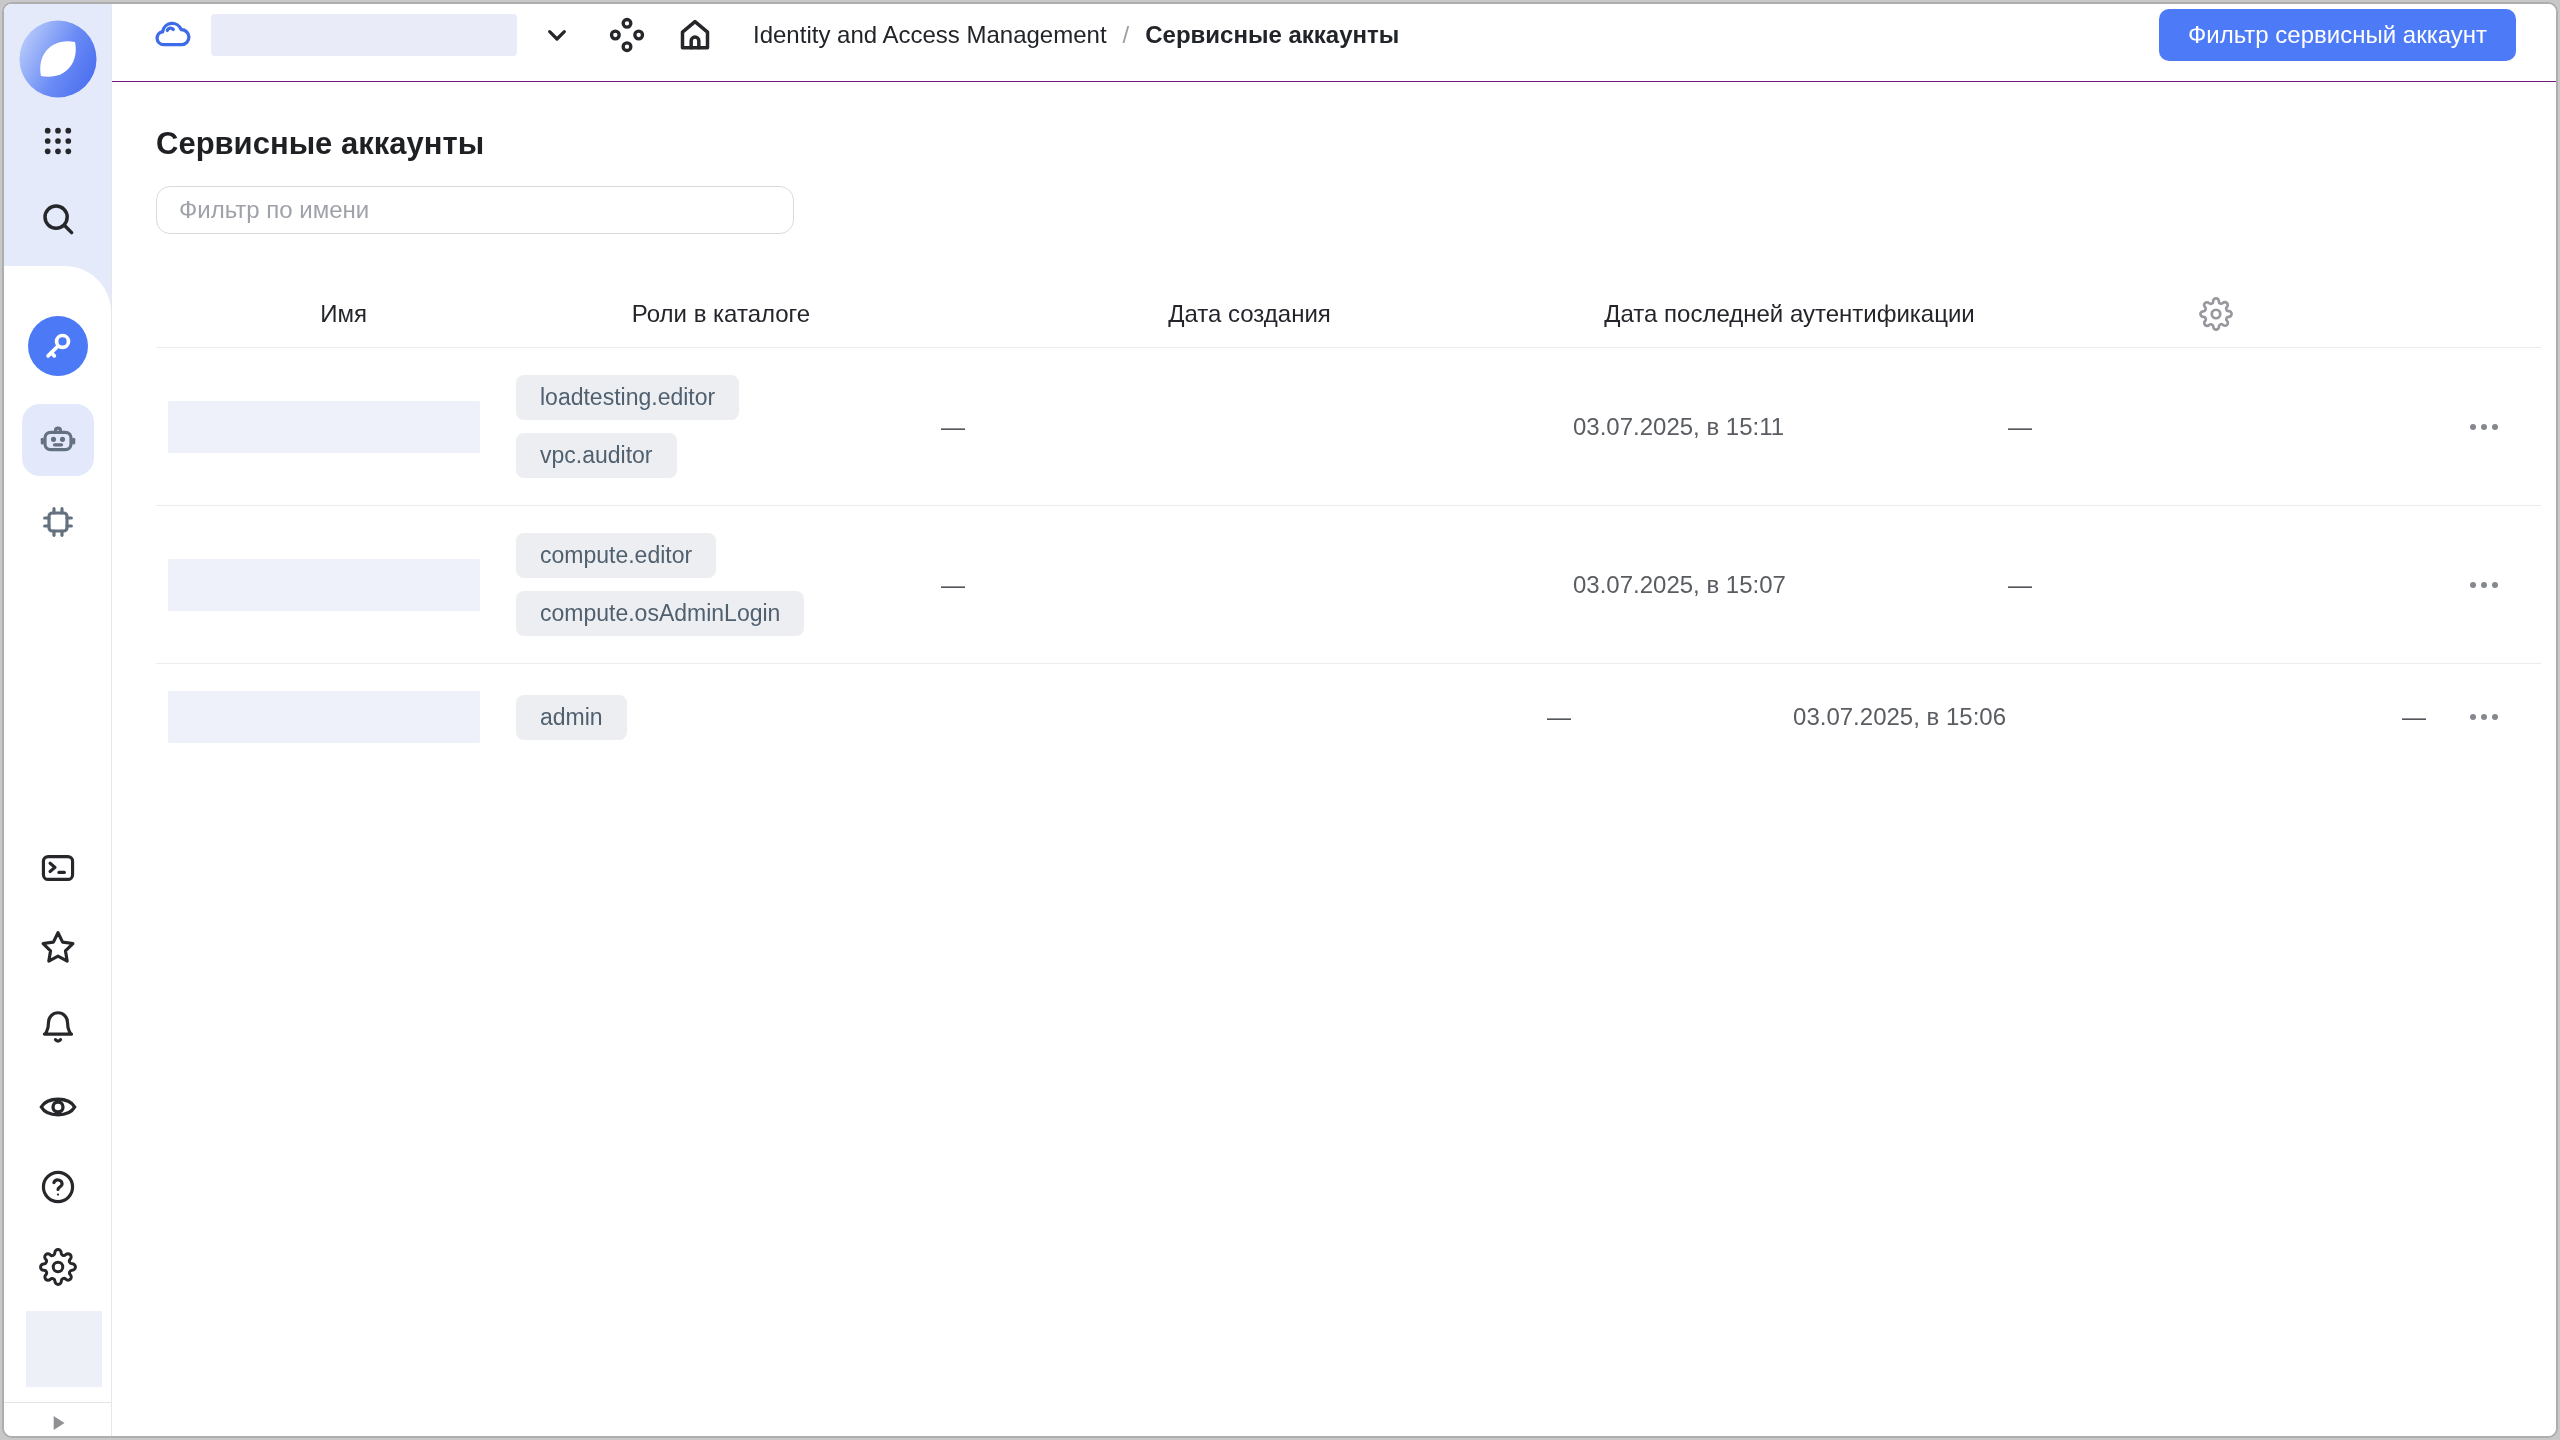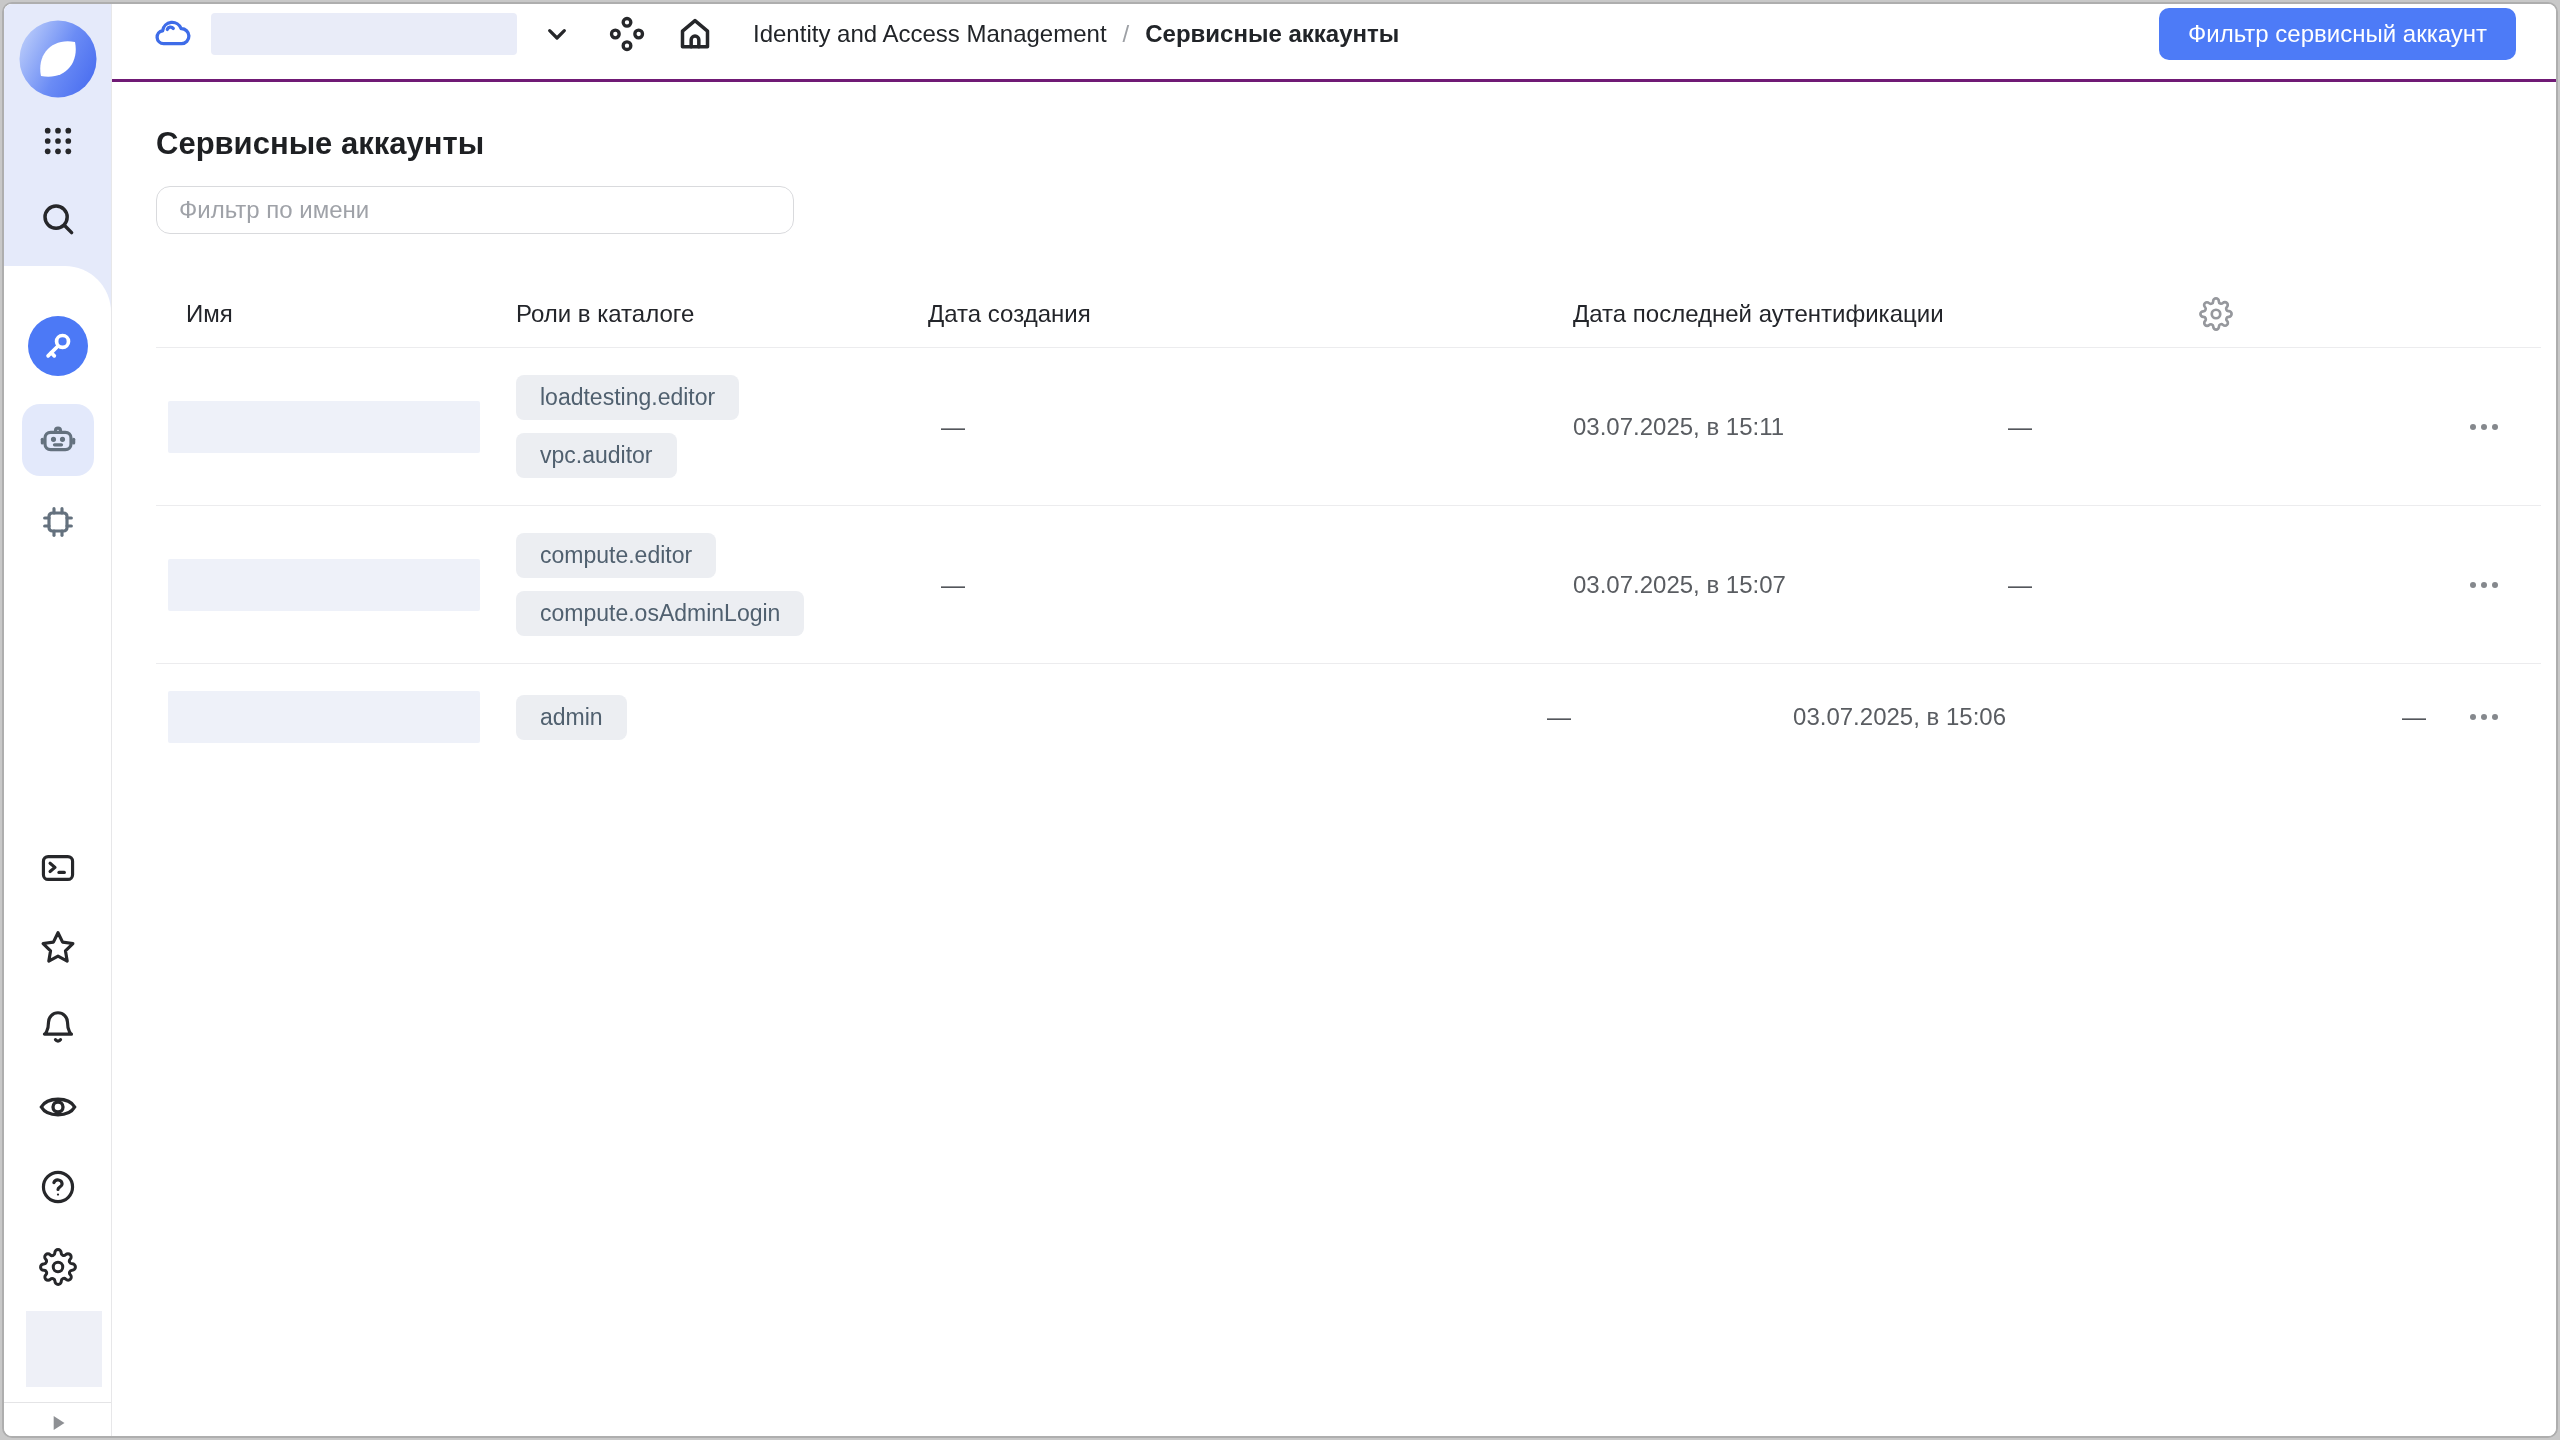--- a/index.html
+++ b/index.html
@@ -14,21 +14,21 @@
   .sb-icon { position:absolute; left:50%; transform:translateX(-50%); width:44px; height:44px; display:flex; align-items:center; justify-content:center; background:none; border:none; cursor:pointer; color:#26272a; }
   .sb-icon svg { display:block; }
   .key-circle { position:absolute; left:24px; top:312px; width:60px; height:60px; border-radius:50%; background:#4c79f6; display:flex; align-items:center; justify-content:center; cursor:pointer; }
   .robot-bg { position:absolute; left:18px; top:400px; width:72px; height:72px; border-radius:18px; background:#e3e9fb; display:flex; align-items:center; justify-content:center; cursor:pointer; color:#64717e; }
   .chip-pos { top:496px; color:#64717e; }
   .avatar-ph { position:absolute; left:22px; top:1307px; width:76px; height:76px; background:#eef0f7; border:none; cursor:pointer; }
   .sb-divider { position:absolute; left:0; top:1398px; width:100%; height:1px; background:#e4e4e6; }
   .expand-btn { position:absolute; left:0; top:1402px; width:100%; height:34px; background:none; border:none; cursor:pointer; display:flex; align-items:center; justify-content:center; }
 
   
-  .topbar { position:absolute; left:108px; top:0; right:0; height:78px; background:#fff; border-bottom:3px solid #701a75; display:flex; align-items:center; padding:0 40px 16px 39px; }
+  .topbar { position:absolute; left:108px; top:0; right:0; height:78px; background:#fff; border-bottom:1px solid #701a75; display:flex; align-items:center; padding:0 40px 16px 39px; }
   .switcher { display:flex; align-items:center; cursor:pointer; }
   .cloud-ic { color:#3e6ce8; display:flex; }
   .redacted-folder { width:306px; height:42px; background:#e9ecf8; border-radius:4px; margin-left:18px; }
   .chev { margin-left:24px; color:#26272a; display:flex; }
   .tb-btn { background:none; border:none; cursor:pointer; display:flex; align-items:center; color:#26272a; padding:0; }
   .nodes-pos { margin-left:34px; }
   .home-pos { margin-left:28px; }
   .crumbs { display:flex; align-items:center; margin-left:38px; font-size:24px; color:#212428; }
   .crumb-link { cursor:pointer; }
   .crumb-sep { margin:0 16px; color:#9da0a5; }
@@ -37,21 +37,21 @@
 
   
   .main { position:absolute; left:108px; top:78px; right:0; bottom:0; background:#fff; padding:0 15px 0 44px; overflow:hidden; }
   .page-title { margin-top:44px; font-size:31px; font-weight:700; color:#1e2023; }
   .filter-input { display:block; margin-top:24px; width:638px; height:48px; border:1px solid #d9dadd; border-radius:14px; padding:0 22px; font-size:24px; font-family:inherit; color:#26282b; outline:none; }
   .filter-input::placeholder { color:#9fa2a8; }
 
   .table { margin-top:46px; }
   .trow { display:grid; grid-template-columns:345px 425px 645px 435px 420px 1fr; align-items:center; }
   .thead { height:68px; border-bottom:1px solid #ececee; font-size:24px; font-weight:500; color:#23252a; }
-  .th { white-space:nowrap; overflow:hidden; }
+  .th { white-space:nowrap; overflow:hidden;text-align:center; }
   .th-name { margin-left:30px; }
   .th-pad { margin-left:15px; }
   .th-pad2 { margin-left:2px; }
   .th-actions { justify-self:center; }
   .gear-btn { background:none; border:none; cursor:pointer; color:#96989d; display:flex; padding:0; }
 
   .row { border-bottom:1px solid #ececee; }
   .row:last-child { border-bottom:none; }
   .row-tall { min-height:158px; }
   .row-short { min-height:106px;text-align:right; }

